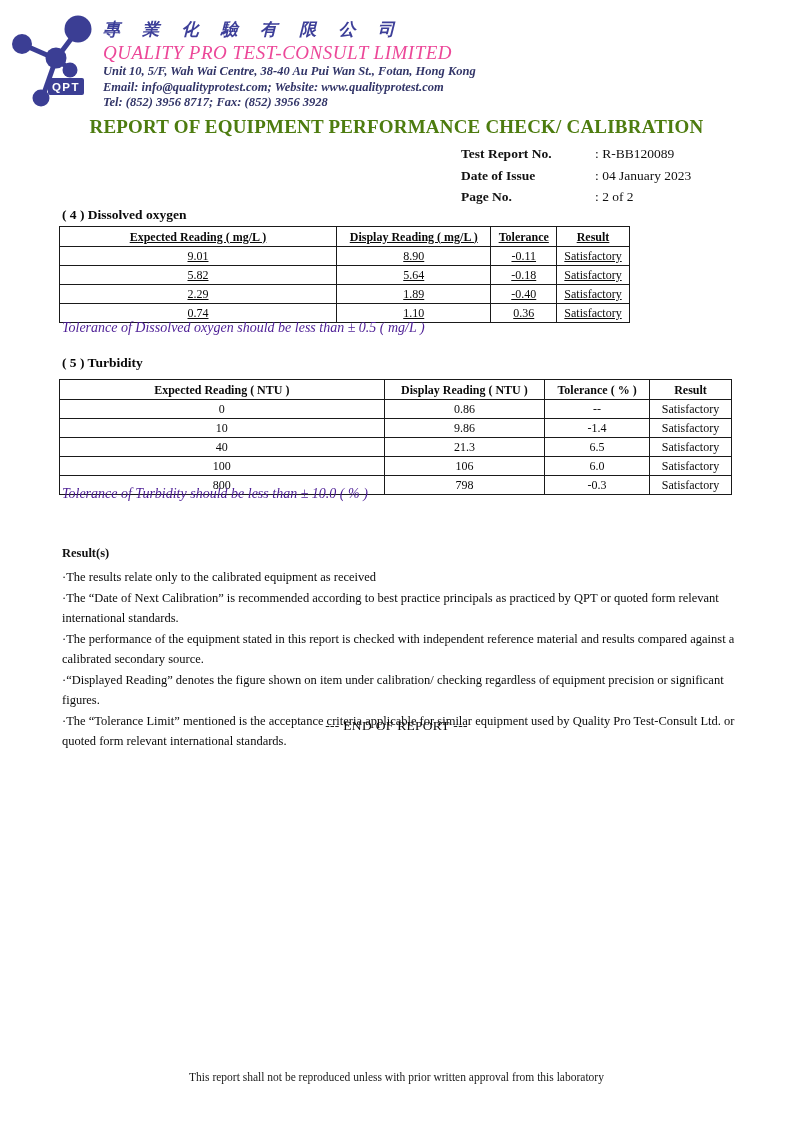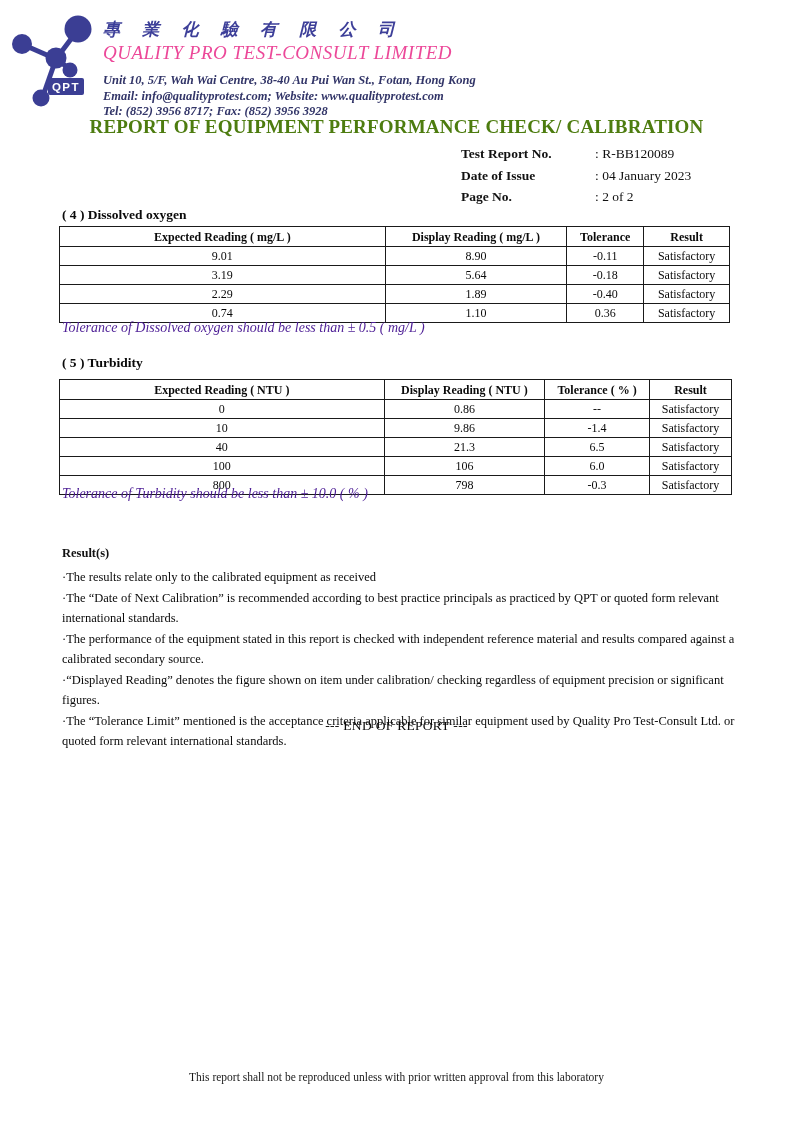--- a/index.html
+++ b/index.html
@@ -16,42 +16,42 @@
   .company{position:absolute;left:103px;top:18px;width:560px;font-style:italic;}
   .company-zh{
     font-size:17px;letter-spacing:9px;color:#3d3f99;font-weight:600;
     white-space:nowrap;
   }
   .company-en{
     font-size:19px;color:#ec4899;letter-spacing:0.5px;margin-top:1px;
     white-space:nowrap;font-weight:500;
   }
   .company-addr{
-    margin-top:9px;font-size:12.5px;font-weight:bold;color:#323568;
+    margin-top:0;font-size:12.5px;font-weight:bold;color:#323568;
     line-height:15.5px;white-space:nowrap;
   }
   
   .report-title{
     position:absolute;left:0;top:116px;width:100%;
     text-align:center;font-size:19px;font-weight:bold;color:#4d7c0f;
     letter-spacing:0.2px;
   }
   .meta{position:absolute;left:461px;top:143px;font-size:13.5px;line-height:21.5px;}
   .meta-row{white-space:nowrap;}
   .meta-label{display:inline-block;width:134px;font-weight:bold;}
   .meta-value{font-weight:normal;}
   
   .sec-heading{position:absolute;left:62px;font-size:13.5px;font-weight:bold;color:#0a0a0a;}
   .sec4-heading{top:207px;}
   .sec5-heading{top:355px;}
   .cal-table{
     position:absolute;left:59px;border-collapse:collapse;
     font-size:12px;color:#0a0a0a;table-layout:fixed;
   }
-  .table-do{top:226px;width:671px;}
+  .table-do{top:226px;width:571px;text-decoration:underline;}
   .table-turb{top:379px;width:673px;}
   .cal-table th,.cal-table td{
     border:1px solid #1a1a1a;text-align:center;vertical-align:middle;
     padding:0 2px;height:18px;line-height:14px;font-weight:normal;
   }
   .cal-table th{font-weight:bold;height:19px;}
   .table-do col.c1{width:48.6%;} .table-do col.c2{width:27.1%;}
   .table-do col.c3{width:11.5%;} .table-do col.c4{width:12.8%;}
   .table-turb col.c1{width:48.3%;} .table-turb col.c2{width:23.9%;}
   .table-turb col.c3{width:15.6%;} .table-turb col.c4{width:12.2%;}
@@ -136,21 +136,21 @@
       </tr>
     </thead>
     <tbody>
       <tr>
         <td>9.01</td>
         <td>8.90</td>
         <td>-0.11</td>
         <td>Satisfactory</td>
       </tr>
       <tr>
-        <td>3.19</td>
+        <td>5.82</td>
         <td>5.64</td>
         <td>-0.18</td>
         <td>Satisfactory</td>
       </tr>
       <tr>
         <td>2.29</td>
         <td>1.89</td>
         <td>-0.40</td>
         <td>Satisfactory</td>
       </tr>

